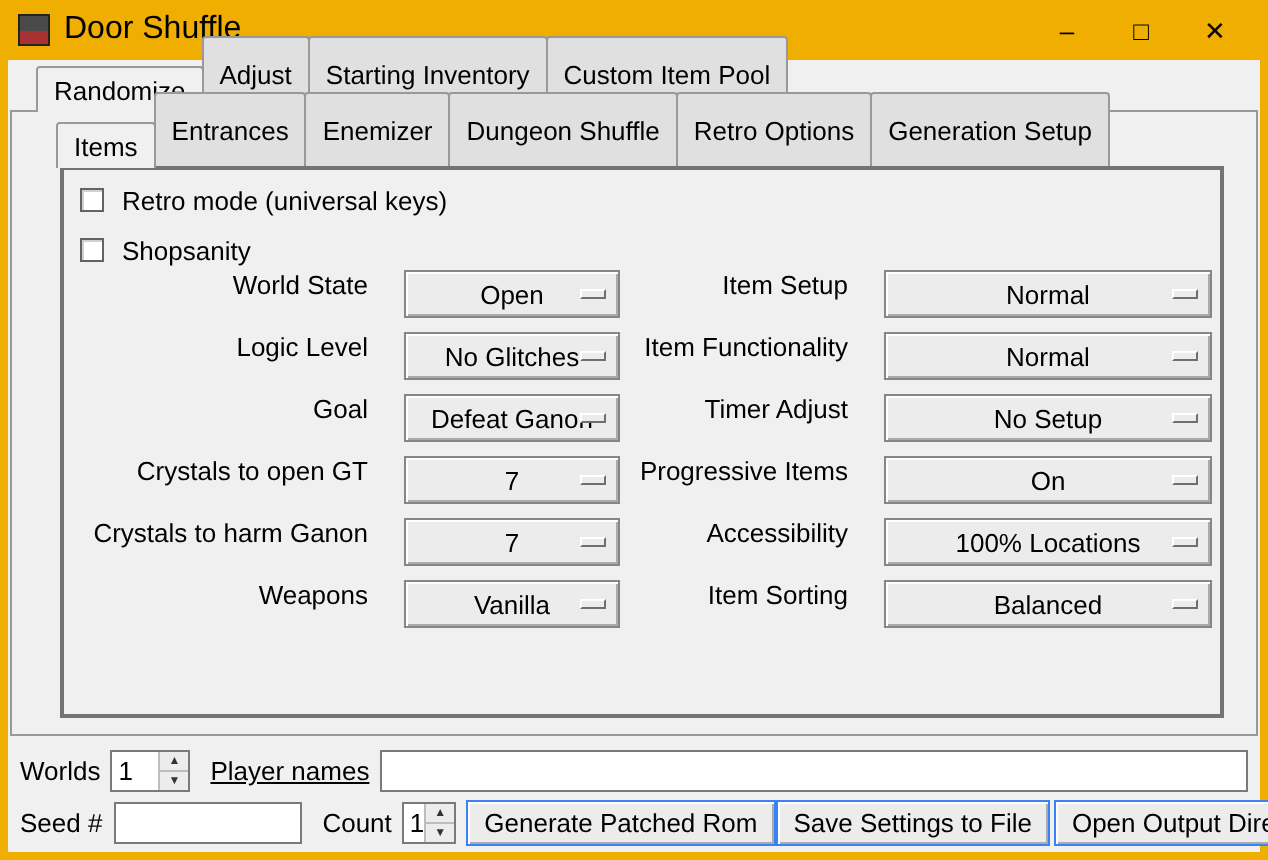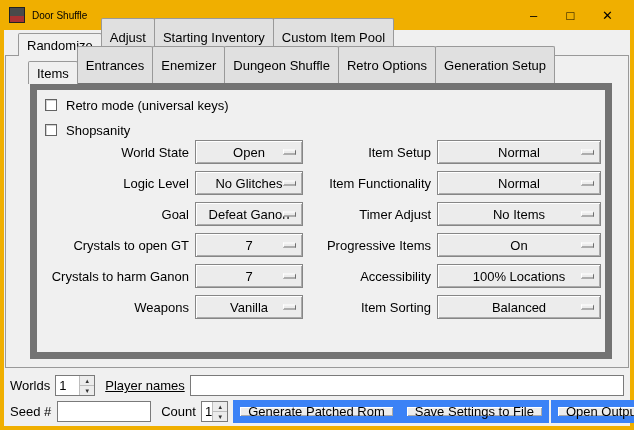--- a/index.html
+++ b/index.html
@@ -4,50 +4,50 @@
 <style>
   * { margin:0; padding:0; box-sizing:border-box; }
   body { font-family:"Liberation Sans", sans-serif; font-size:13px; color:#000; background:#808080; }
 
   .window { position:relative; width:634px; height:430px; background:#f0af00; overflow:hidden; }
 
   
   .titlebar { position:absolute; top:0; left:0; right:0; height:30px; display:flex; align-items:center; padding-left:9px; }
   .app-icon { width:16px; height:16px; margin-right:7px; border:1px solid #222;
               background:linear-gradient(#4a4a4a 0 55%, #a83232 55% 100%); }
-  .title-text { font-size:10px; }
+  .title-text { font-size:16px; }
   .win-controls { margin-left:auto; display:flex; height:100%; margin-right:8px; }
   .win-btn { width:37px; display:flex; align-items:center; justify-content:center; font-size:13px; }
 
   
   .content { position:absolute; left:4px; right:4px; top:30px; bottom:4px; background:#f0f0f0; }
 
   
   .tabbar { position:absolute; display:flex; align-items:flex-end; height:22px; z-index:2; }
   .tabbar.outer { left:2px; top:3px;padding-left:12px; }
   .tab { height:37px; padding:0 8px; display:flex; align-items:center; background:#e0e0e0;
          border:1px solid #999; border-bottom:none; border-radius:2px 2px 0 0; white-space:nowrap; }
   .tab + .tab { margin-left:-1px; }
   .tab.selected { height:23px; margin-bottom:-1px; background:#f0f0f0; position:relative; z-index:3; }
 
   .pane-outer { position:absolute; left:1px; right:1px; top:25px; height:313px; background:#f0f0f0; border:1px solid #999; }
   .tabbar.inner { left:22px; top:5px; }
-  .pane-inner { position:absolute; left:24px; right:16px; top:27px; bottom:8px; background:#f0f0f0; border:7px solid #737373; }
+  .pane-inner { position:absolute; left:24px; right:16px; top:27px; bottom:8px; background:#f0f0f0; border:2px solid #737373; }
 
   
   .checks { position:absolute; left:8px; top:5px; }
   .check-row { display:flex; align-items:center; height:20px; margin-bottom:5px; }
   .checkbox { width:12px; height:12px; background:#fff; border:1px solid #636363;
               box-shadow:inset 1px 1px 0 rgba(0,0,0,0.18); margin-right:9px; flex:0 0 auto; }
 
   
   .col { position:absolute; top:50px; }
   .col-left { left:2px; }
   .col-right { right:4px; }
-  .opt-row { display:flex; align-items:center; height:24px; margin-bottom:7px; }
+  .opt-row { display:flex; height:24px; margin-bottom:7px;gap:12px; }
   .opt-label { text-align:right; margin-right:6px; white-space:nowrap; }
   .col-left .opt-label { width:150px; }
   .col-right .opt-label { width:124px; }
   .opt-menu { position:relative; height:24px; display:flex; align-items:center; justify-content:center;
               background:#ececec; border:1px solid #868686;
               box-shadow:inset 1px 1px 0 #ffffff, inset -1px -1px 0 #ababab; }
   .col-left .opt-menu { width:108px; }
   .col-right .opt-menu { width:164px; }
   .opt-value { white-space:nowrap; }
   .opt-indicator { position:absolute; right:6px; top:50%; transform:translateY(-50%);
@@ -65,21 +65,21 @@
   .entry.grow { flex:1; min-width:0; }
 
   .spinbox { width:40px; height:21px; background:#fff; border:1px solid #7a7a7a; display:flex; }
   .spin-value { flex:1; padding-left:3px; display:flex; align-items:center; }
   .spin-arrows { width:15px; display:flex; flex-direction:column; border-left:1px solid #bdbdbd; }
   .spin-btn { flex:1; display:flex; align-items:center; justify-content:center; background:#ececec; }
   .spin-btn:first-child { border-bottom:1px solid #bdbdbd; }
   .spin-glyph { font-size:6px; line-height:1; color:#333; }
 
   .btn { height:23px; display:flex; align-items:center; justify-content:center; padding:0 8px;
-         background:#ececec; border:7px solid #3b82f6; white-space:nowrap;
+         background:#ececec; border:1px solid #3b82f6; white-space:nowrap;
          box-shadow:inset 1px 1px 0 #ffffff, inset -1px -1px 0 #ababab; }
 
   .m-worlds-spin { margin-left:5px; }
   .m-playernames { margin-left:10px; margin-right:5px;text-decoration:underline; }
   .m-seed-entry { margin-left:6px; width:94px; }
   .m-count { margin-left:10px; }
   .m-count-spin { margin-left:5px; width:38px; }
   .m-generate { margin-left:5px; }
   .m-save { margin-left:auto; }
   .m-open { margin-left:2px; }
@@ -194,21 +194,21 @@
           <div class="opt-row">
             <span class="opt-label">Item Functionality</span>
             <div class="opt-menu">
               <span class="opt-value">Normal</span>
               <span class="opt-indicator"></span>
             </div>
           </div>
           <div class="opt-row">
             <span class="opt-label">Timer Adjust</span>
             <div class="opt-menu">
-              <span class="opt-value">No Items</span>
+              <span class="opt-value">No Setup</span>
               <span class="opt-indicator"></span>
             </div>
           </div>
           <div class="opt-row">
             <span class="opt-label">Progressive Items</span>
             <div class="opt-menu">
               <span class="opt-value">On</span>
               <span class="opt-indicator"></span>
             </div>
           </div>

